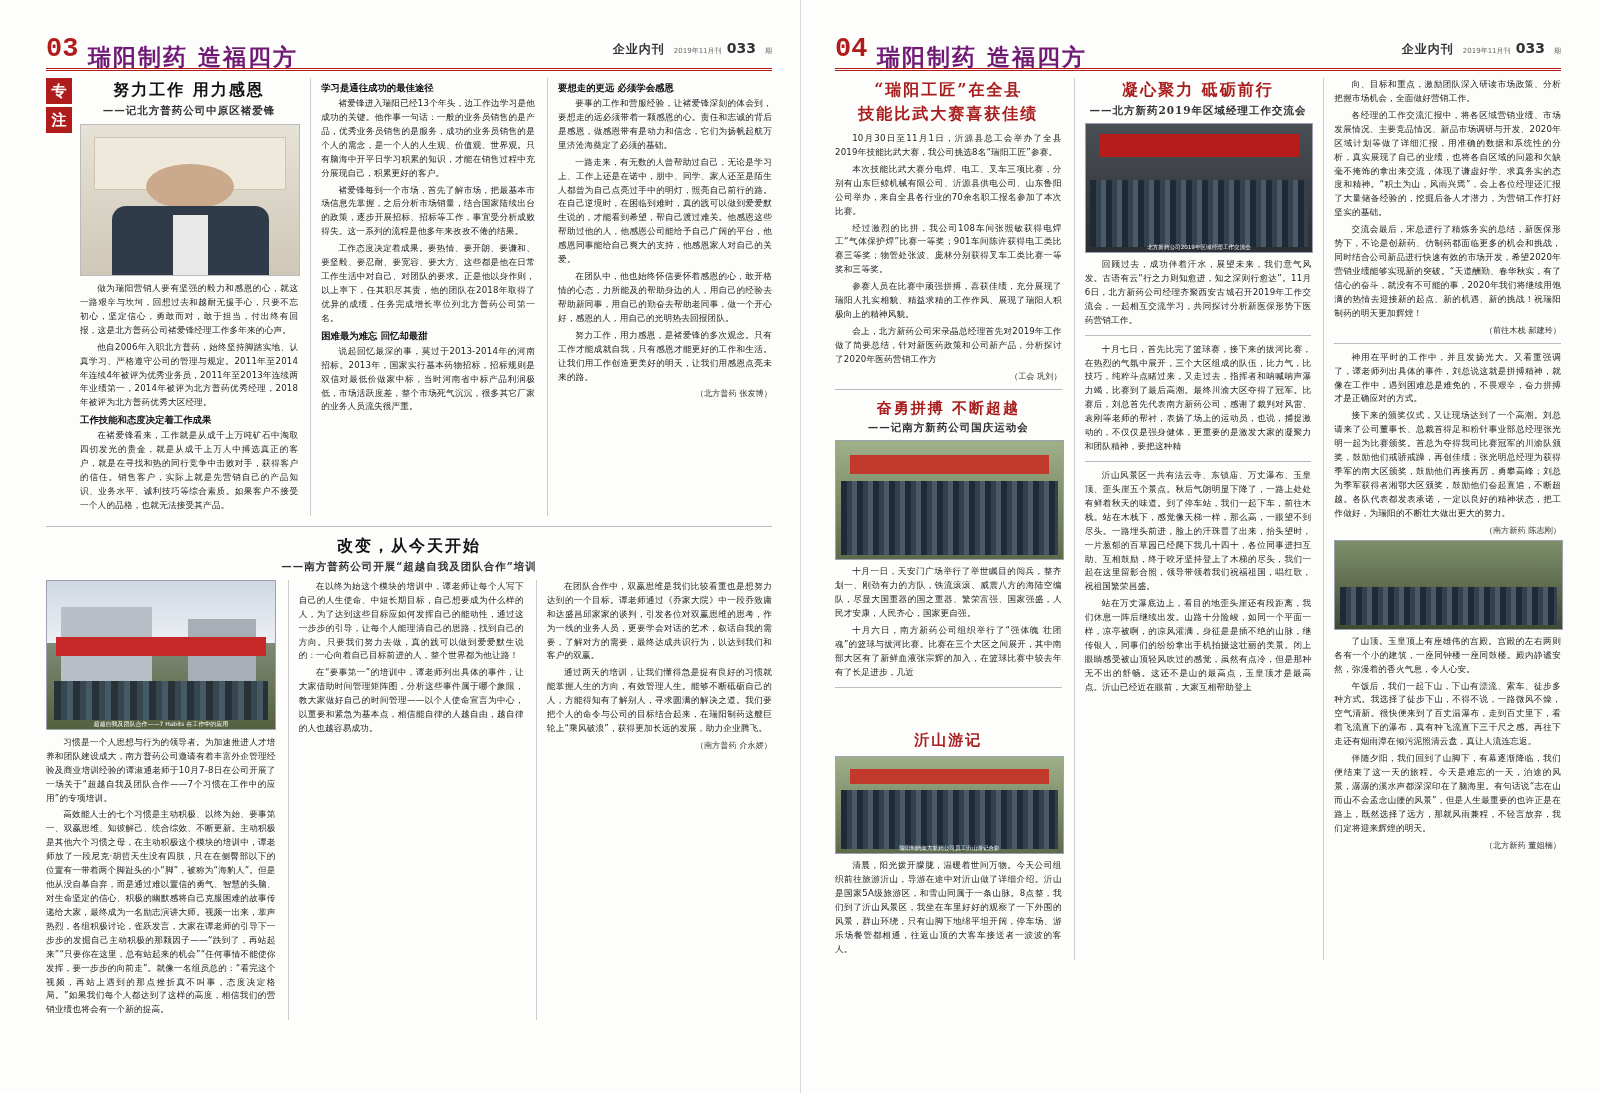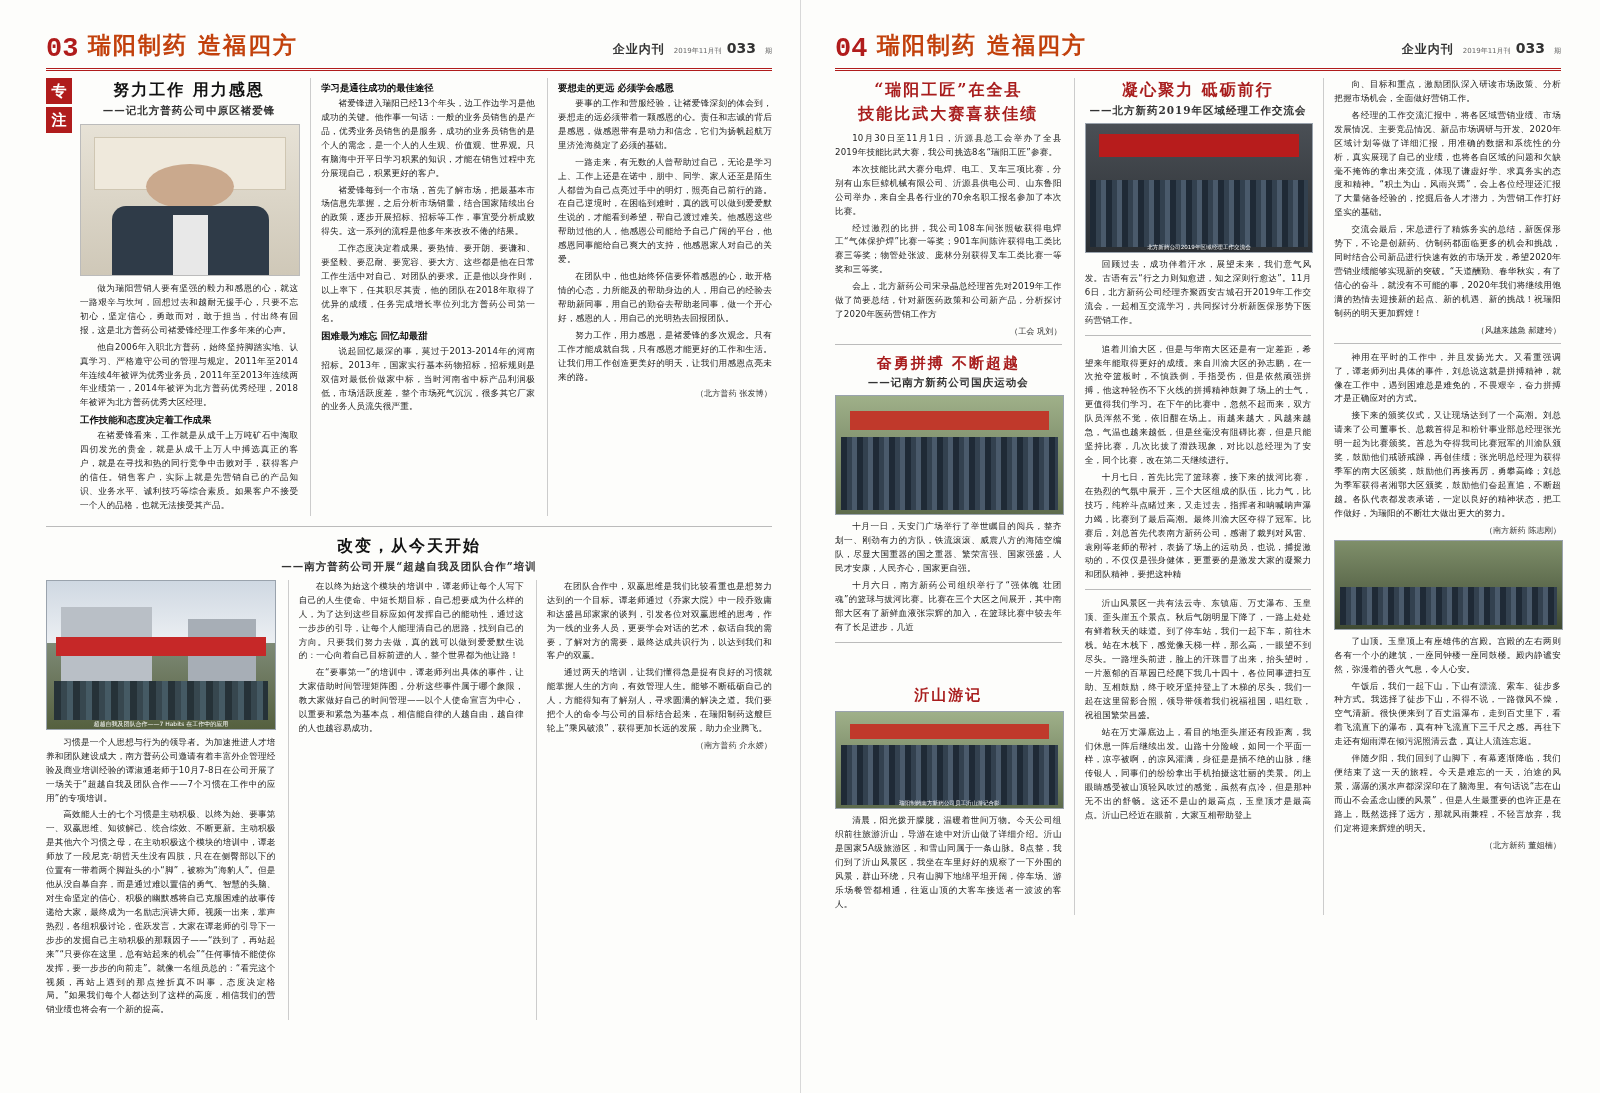--- a/index.html
+++ b/index.html
@@ -7,21 +7,21 @@
   .sheet{width:1600px;height:1093px;background:#fff;position:relative;overflow:hidden;}
   .page{position:absolute;top:0;height:1093px;width:800px;background:#fdfdfb;}
   .page.left{left:0;}
   .page.right{left:800px;border-left:1px solid #d8d8d8;}
   .inner{position:absolute;left:46px;right:28px;top:26px;bottom:18px;}
   .page.right .inner{left:34px;right:40px;}
 
   
   .masthead{position:relative;height:42px;border-bottom:3px double #b01c1c;}
   .mh-num{position:absolute;left:0;top:8px;font-size:27px;font-weight:bold;color:#b01c1c;font-family:Liberation Mono, monospace;}
-  .mh-title{position:absolute;left:42px;top:4px;font-size:23px;font-weight:bold;color:#c2410c;letter-spacing:2px;font-family:"DejaVu Serif","Liberation Serif",serif;}
+  .mh-title{position:absolute;left:42px;top:16px;font-size:23px;font-weight:bold;color:#701a75;letter-spacing:2px;font-family:"DejaVu Serif","Liberation Serif",serif;}
   .mh-right{position:absolute;right:0;top:12px;text-align:right;}
   .mh-r1{font-size:12px;font-weight:bold;color:#333;letter-spacing:1px;}
   .mh-r2{font-size:7px;color:#666;margin-left:4px;}
   .mh-r3{font-size:14px;font-weight:bold;color:#333;}
 
   .body-area{position:absolute;top:52px;left:0;right:0;bottom:0;}
 
   
   .cols{display:flex;gap:12px;}
   .col{flex:1;}
@@ -178,20 +178,21 @@
 
       <div class="body-area">
         <div class="cols">
 
           <div class="col" style="flex:1;">
             <div class="art-title t-main red">“瑞阳工匠”在全县</div>
             <div class="art-title t-main red">技能比武大赛喜获佳绩</div>
             <p class="txt" style="margin-top:6px;">10月30日至11月1日，沂源县总工会举办了全县2019年技能比武大赛，我公司挑选8名“瑞阳工匠”参赛。</p>
             <p class="txt">本次技能比武大赛分电焊、电工、叉车三项比赛，分别有山东巨鲸机械有限公司、沂源县供电公司、山东鲁阳公司举办，来自全县各行业的70余名职工报名参加了本次比赛。</p>
             <p class="txt">经过激烈的比拼，我公司108车间张照敏获得电焊工“气体保护焊”比赛一等奖；901车间陈许获得电工类比赛三等奖；物管处张波、庞林分别获得叉车工类比赛一等奖和三等奖。</p>
+            <p class="txt">参赛人员在比赛中顽强拼搏，喜获佳绩，充分展现了瑞阳人扎实相貌、精益求精的工作作风、展现了瑞阳人积极向上的精神风貌。</p>
             <p class="txt">会上，北方新药公司宋录晶总经理首先对2019年工作做了简要总结，针对新医药政策和公司新产品，分析探讨了2020年医药营销工作方</p>
             <div class="sign">（工会 巩刘）</div>
 
             <div class="rule"></div>
 
             <div class="art-title t-main red" style="font-size:15px;">奋勇拼搏  不断超越</div>
             <div class="art-title t-sub">——记南方新药公司国庆运动会</div>
             <div class="grpphoto" style="margin-top:5px;height:118px;">
               <div class="bg"></div>
                 <div class="red"></div>
@@ -218,34 +219,33 @@
             <div class="grpphoto" style="margin-top:5px;height:128px;">
               <div class="bg" style="background:linear-gradient(#4a4f55,#2b2f33);"></div>
               <div class="red" style="top:8%;height:18%;background:#b71c1c;"></div>
               <div class="peeps" style="height:52%;"></div>
               <div class="capt micro" style="position:absolute;bottom:0;left:0;right:0;text-align:center;">北方新药公司2019年区域经理工作交流会</div>
             </div>
             <p class="txt" style="margin-top:5px;">回顾过去，成功伴着汗水，展望未来，我们意气风发。古语有云“行之力则知愈进，知之深则行愈达”。11月6日，北方新药公司经理齐聚西安古城召开2019年工作交流会，一起相互交流学习，共同探讨分析新医保形势下医药营销工作。</p>
 
             <div class="rule"></div>
 
-            <p class="txt">追着川渝大区，但是与华南大区还是有一定差距，希望来年能取得更好的成绩。来自川渝大区的孙志鹏，在一次抢夺篮板时，不慎跌倒，手指受伤，但是依然顽强拼搏，他这种轻伤不下火线的拼搏精神鼓舞了场上的士气，更值得我们学习。在下午的比赛中，忽然不起而来，双方队员浑然不觉，依旧酣在场上。雨越来越大，风越来越急，气温也越来越低，但是丝毫没有阻碍比赛，但是只能坚持比赛，几次比拔了滑跌现象，对比以总经理为了安全，同个比赛，改在第二天继续进行。</p>
             <p class="txt">十月七日，首先比完了篮球赛，接下来的拔河比赛，在热烈的气氛中展开，三个大区组成的队伍，比力气，比技巧，纯粹斗点睹过来，又走过去，指挥者和呐喊呐声瀑力竭，比赛到了最后高潮。最终川渝大区夺得了冠军。比赛后，刘总首先代表南方新药公司，感谢了裁判对风雷、袁刚等老师的帮衬，表扬了场上的运动员，也说，捕捉激动的，不仅仅是强身健体，更重要的是激发大家的凝聚力和团队精神，要把这种精</p>
 
             <div class="rule"></div>
 
             <p class="txt">沂山风景区一共有法云寺、东镇庙、万丈瀑布、玉皇顶、歪头崖五个景点。秋后气朗明显下降了，一路上处处有鲜着秋天的味道。到了停车站，我们一起下车，前往木栈。站在木栈下，感觉像天梯一样，那么高，一眼望不到尽头。一路埋头前进，脸上的汗珠冒了出来，抬头望时，一片葱郁的百草园已经爬下我几十四十，各位同事进扫互助、互相鼓励，终于咬牙坚持登上了木梯的尽头，我们一起在这里留影合照，领导带领着我们祝福祖国，唱红歌，祝祖国繁荣昌盛。</p>
             <p class="txt">站在万丈瀑底边上，看目的地歪头崖还有段距离，我们休息一阵后继续出发。山路十分险峻，如同一个平面一样，凉亭被啊，的凉风灌满，身征是是插不绝的山脉，继传银人，同事们的纷纷拿出手机拍摄这壮丽的美景。闭上眼睛感受被山顶轻风吹过的感觉，虽然有点冷，但是那种无不出的舒畅。这还不是山的最高点，玉皇顶才是最高点。沂山已经近在眼前，大家互相帮助登上</p>
           </div>
 
           <div class="col colline" style="flex:1;">
             <p class="txt">向、目标和重点，激励团队深入研读市场政策、分析把握市场机会，全面做好营销工作。</p>
             <p class="txt">各经理的工作交流汇报中，将各区域营销业绩、市场发展情况、主要竞品情况、新品市场调研与开发、2020年区域计划等做了详细汇报，用准确的数据和系统性的分析，真实展现了自己的业绩，也将各自区域的问题和欠缺毫不掩饰的拿出来交流，体现了谦虚好学、求真务实的态度和精神。“积土为山，风雨兴焉”，会上各位经理还汇报了大量储备经验的，挖掘后备人才潜力，为营销工作打好坚实的基础。</p>
             <p class="txt">交流会最后，宋总进行了精炼务实的总结，新医保形势下，不论是创新药、仿制药都面临更多的机会和挑战，同时结合公司新品进行快速有效的市场开发，希望2020年营销业绩能够实现新的突破。“天道酬勤、春华秋实，有了信心的奋斗，就没有不可能的事，2020年我们将继续用饱满的热情去迎接新的起点、新的机遇、新的挑战！祝瑞阳制药的明天更加辉煌！</p>
-            <div class="sign">（风越来越急  郝建玲）</div>
+            <div class="sign">（前往木栈  郝建玲）</div>
 
             <div class="rule"></div>
 
             <p class="txt">神用在平时的工作中，并且发扬光大。又看重强调了，谭老师列出具体的事件，刘总说这就是拼搏精神，就像在工作中，遇到困难总是难免的，不畏艰辛，奋力拼搏才是正确应对的方式。</p>
             <p class="txt">接下来的颁奖仪式，又让现场达到了一个高潮。刘总请来了公司董事长、总裁首得足和粉针事业部总经理张光明一起为比赛颁奖。首总为夺得我司比赛冠军的川渝队颁奖，鼓励他们戒骄戒躁，再创佳绩；张光明总经理为获得季军的南大区颁奖，鼓励他们再接再厉，勇攀高峰；刘总为季军获得者湘鄂大区颁奖，鼓励他们奋起直追，不断超越。各队代表都发表承诺，一定以良好的精神状态，把工作做好，为瑞阳的不断壮大做出更大的努力。</p>
             <div class="sign">（南方新药  陈志刚）</div>
 
             <div class="grpphoto" style="margin-top:4px;height:88px;">
               <div class="bg" style="background:linear-gradient(#7f8f6a,#3f4a33);"></div>
               <div class="peeps" style="height:44%;"></div>

